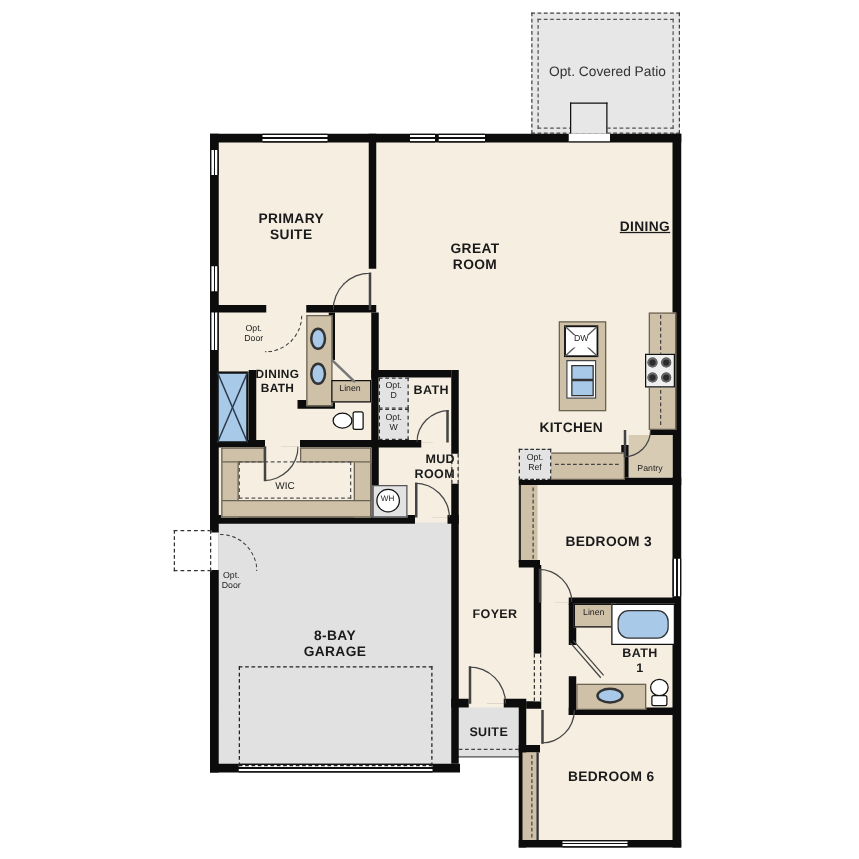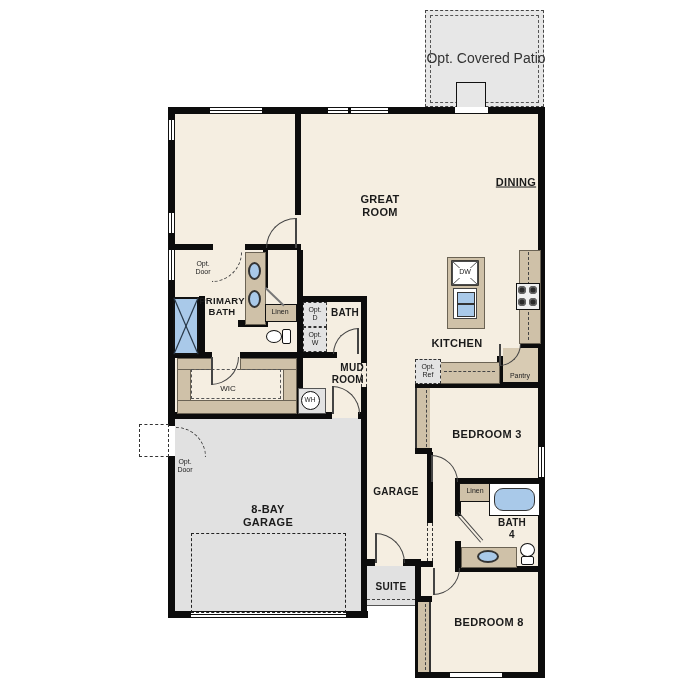--- a/index.html
+++ b/index.html
@@ -183,34 +183,35 @@
   <div class="leaf" style="left:499px;top:344px;height:22px;"></div>
   <div class="arc arc-tr" style="left:431px;top:455px;width:27px;height:27px;"></div>
   <div class="leaf" style="left:431px;top:455px;height:27px;"></div>
   <div style="position:absolute;left:459px;top:512px;width:37px;height:4px;border-top:1.3px solid #444;border-bottom:1.3px solid #444;transform:rotate(49deg);transform-origin:0 0;box-sizing:border-box;"></div>
   <div class="arc arc-br" style="left:433px;top:568px;width:27px;height:27px;"></div>
   <div class="leaf" style="left:433px;top:568px;height:27px;"></div>
   <div class="arc arc-tr" style="left:375px;top:533px;width:30px;height:30px;"></div>
   <div class="leaf" style="left:375px;top:533px;height:30px;"></div>
   <div class="arc arc-tr dashed" style="left:176px;top:427px;width:30px;height:30px;"></div>
 
-  <div class="sm nw" style="left:486px;top:58px;font-size:14px;color:#333;">Opt. Covered Patio</div>
+  <div class="sm nw" style="left:486px;top:58px;font-size:11px;color:#333;">Opt. Covered Patio</div>
+  <div class="lbl" style="left:233px;top:182px;width:80px;">PRIMARY SUITE</div>
   <div class="lbl" style="left:380px;top:206px;width:60px;">GREAT ROOM</div>
   <div class="lbl nw" style="left:516px;top:182px;text-decoration:underline;">DINING</div>
   <div class="lbl nw" style="left:457px;top:343px;">KITCHEN</div>
-  <div class="lbl s9" style="left:222px;top:306px;width:62px;">PRIMARY BATH</div>
+  <div class="lbl s9" style="left:222px;top:306px;width:62px;">DINING BATH</div>
   <div class="lbl nw s10" style="left:345px;top:313px;">BATH</div>
   <div class="lbl s10" style="left:341px;top:374px;width:46px;text-align:right;">MUD ROOM</div>
   <div class="sm" style="left:228px;top:389px;font-size:8px;">WIC</div>
   <div class="lbl" style="left:268px;top:516px;width:70px;">8-BAY GARAGE</div>
-  <div class="lbl nw s10" style="left:396px;top:492px;">GARAGE</div>
+  <div class="lbl nw s10" style="left:396px;top:492px;">FOYER</div>
   <div class="lbl nw s10" style="left:391px;top:587px;">SUITE</div>
   <div class="lbl nw" style="left:487px;top:434px;text-align:center;">BEDROOM 3</div>
-  <div class="lbl s10" style="left:512px;top:529px;width:32px;">BATH 4</div>
-  <div class="lbl nw" style="left:489px;top:622px;">BEDROOM 8</div>
+  <div class="lbl s10" style="left:512px;top:529px;width:32px;">BATH 1</div>
+  <div class="lbl nw" style="left:489px;top:622px;">BEDROOM 6</div>
   <div class="sm s7" style="left:520px;top:376px;">Pantry</div>
   <div class="sm s7" style="left:280px;top:312px;">Linen</div>
   <div class="sm s7" style="left:475px;top:491px;">Linen</div>
   <div class="sm s7" style="left:203px;top:268px;width:22px;">Opt. Door</div>
   <div class="sm s7" style="left:185px;top:466px;width:22px;">Opt. Door</div>
   <div class="sm s7" style="left:315px;top:314px;width:20px;">Opt. D</div>
   <div class="sm s7" style="left:315px;top:339px;width:20px;">Opt. W</div>
   <div class="sm s7" style="left:428px;top:371px;width:22px;">Opt. Ref</div>
   <div class="sm s65" style="left:310px;top:400px;">WH</div>
 

